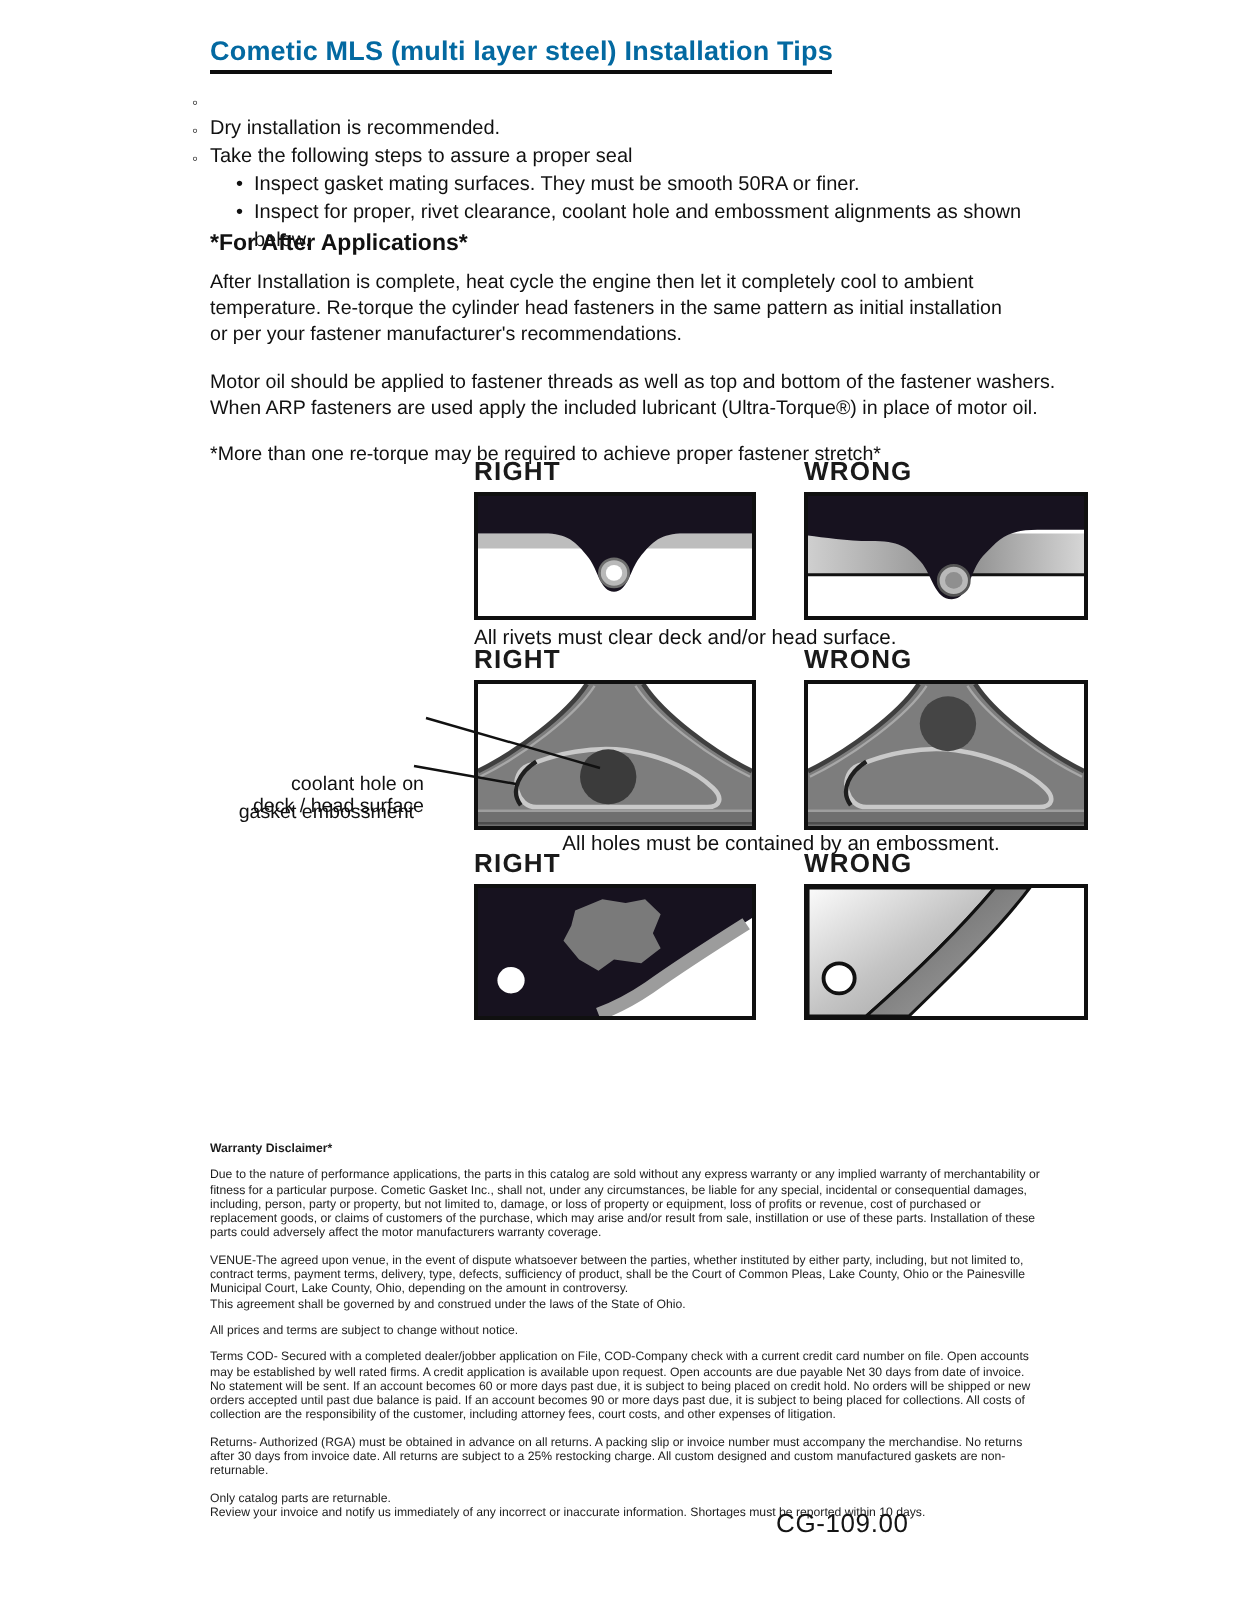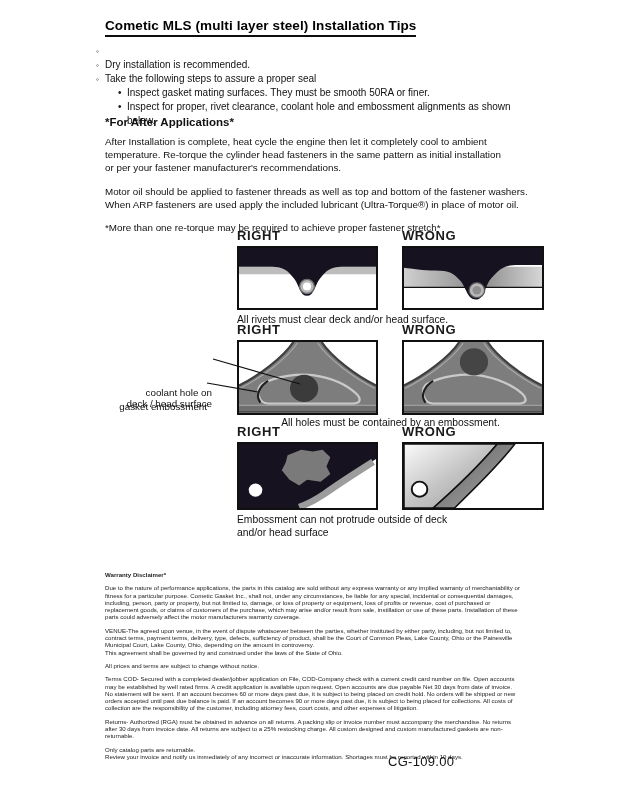--- a/index.html
+++ b/index.html
@@ -3,21 +3,21 @@
 <meta charset="utf-8">
 <style>
   html,body{margin:0;padding:0;background:#ffffff;}
   .page{
     position:relative;width:618px;height:800px;background:#ffffff;
     font-family:"Liberation Sans", sans-serif;color:#111;overflow:hidden;
   }
   
   .title{
     position:absolute;left:105px;top:18px;margin:0;
-    font-size:13.5px;font-weight:bold;color:#000000;
+    font-size:13.5px;font-weight:bold;color:#0369a1;
     border-bottom:2px solid #0d0d0d;padding-bottom:2px;letter-spacing:.1px;
   }
   .intro-text{position:absolute;left:96px;top:44px;width:440px;font-size:10px;line-height:14px;}
   .bullet{display:flex;}
   .bullet .marker{width:9px;flex:none;font-size:8.5px;line-height:14px;}
   .bullet.l2{margin-left:22px;}
   .bullet.l2 .marker{font-size:10px;}
   
   .diesel{position:absolute;left:105px;top:116px;width:432px;}
   .diesel h2{margin:0 0 7px 0;font-size:11.5px;font-weight:bold;}
@@ -190,22 +190,20 @@
           <stop offset="1" stop-color="#a8a8a8"></stop>
         </linearGradient>
       </defs>
       <rect width="142" height="68" fill="#ffffff"></rect>
       <path d="M0,0 H96 C78,22 52,48 30,68 H0 Z" fill="url(#gB)" stroke="#111" stroke-width="1.6"></path>
       <path d="M96,0 C78,22 52,48 30,68 L52,68 C74,46 98,22 114,0 Z" fill="url(#gC)" stroke="#111" stroke-width="1.6"></path>
       <circle cx="16" cy="48" r="8" fill="#ffffff" stroke="#111" stroke-width="2"></circle>
     </svg>
   </div>
 
-  <div class="caption" style="left:237px;top:514px;">Embossment can not protrude outside of deck
-and/or head surface</div>
 
   <div class="fine-print">
     <p class="fp-title">Warranty Disclaimer*</p>
     <p>Due to the nature of performance applications, the parts in this catalog are sold without any express warranty or any implied warranty of merchantability or fitness for a particular purpose.  Cometic Gasket Inc., shall not, under any circumstances, be liable for any special, incidental or consequential damages, including, person, party or property, but not limited to, damage, or loss of property or equipment, loss of profits or revenue, cost of purchased or replacement goods, or claims of customers of the purchase, which may arise and/or result from sale, instillation or use of these parts.  Installation of these parts could adversely affect the motor manufacturers warranty coverage.</p>
     <p>VENUE-The agreed upon venue, in the event of dispute whatsoever between the parties, whether instituted by either party, including, but not limited to, contract terms, payment terms, delivery, type, defects, sufficiency of product, shall be the Court of Common Pleas, Lake County, Ohio or the Painesville Municipal Court, Lake County, Ohio, depending on the amount in controversy.
 This agreement shall be governed by and construed under the laws of the State of Ohio.</p>
     <p>All prices and terms are subject to change without notice.</p>
     <p>Terms COD- Secured with a completed dealer/jobber application on File, COD-Company check with a current credit card number on file.  Open accounts may be established by well rated firms.  A credit application is available upon request.  Open accounts are due payable Net 30 days from date of invoice.  No statement will be sent.  If an account becomes 60 or more days past due, it is subject to being placed on credit hold.  No orders will be shipped or new orders accepted until past due balance is paid.  If an account becomes 90 or more days past due, it is subject to being placed for collections.  All costs of collection are the responsibility of the customer, including attorney fees, court costs, and other expenses of litigation.</p>
     <p>Returns- Authorized (RGA) must be obtained in advance on all returns.  A packing slip or invoice number must accompany the merchandise.  No returns after 30 days from invoice date.  All returns are subject to a 25% restocking charge.  All custom designed and custom manufactured gaskets are non-returnable.</p>
     <p>Only catalog parts are returnable.

